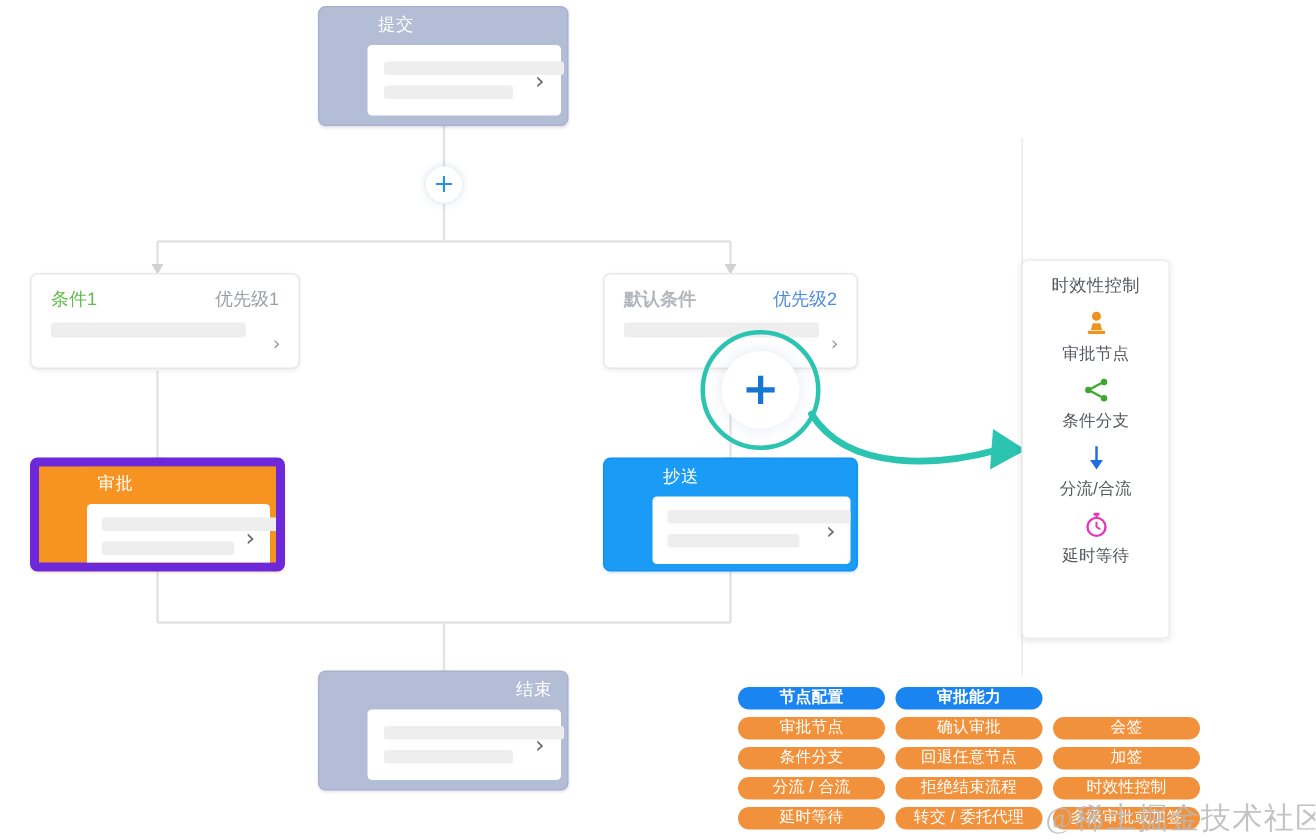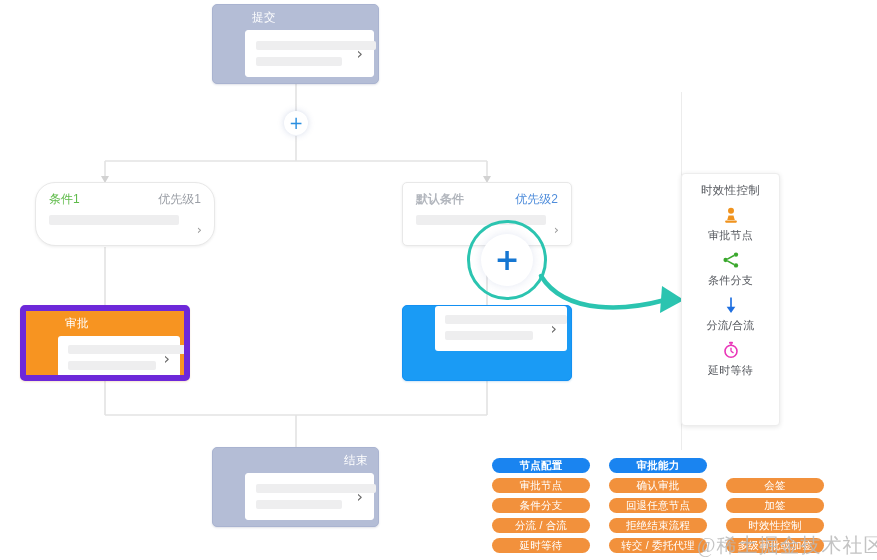--- a/index.html
+++ b/index.html
@@ -111,21 +111,21 @@
   .pitem{
     display:flex;flex-direction:column;align-items:center;justify-content:center;
     gap:2px;padding:4px 0 2px 0;
   }
   .pitem .plabel{font-size:11px;color:#55585e;letter-spacing:.2px;}
   .picon{height:22px;display:flex;align-items:center;justify-content:center;}
   .panel-divider{position:absolute;left:681px;top:92px;width:1px;height:358px;background:#ececec;}
 
   
   #taggrid{position:absolute;left:492px;top:458px;width:340px;}
-  .tagrow{display:flex;gap:19px;margin-bottom:5px;}
+  .tagrow{display:flex;gap:7px;margin-bottom:5px;}
   .tag{
     box-sizing:border-box;
     width:98px;height:15px;border-radius:8px;
     font-size:10.5px;line-height:15px;text-align:center;color:#fff;
     letter-spacing:.2px;white-space:nowrap;overflow:hidden;
   }
   .tag.blue{background:#1a84f0;font-weight:bold;}
   .tag.orange{background:#f2913c;}
   .tag.empty{background:transparent;}
 
@@ -186,21 +186,21 @@
     <div class="hdr">提交</div>
     <div class="bdy">
       <span class="skel" style="left:10px;top:10px;width:120px;"></span>
       <span class="skel" style="left:10px;top:26px;width:86px;"></span>
       <span class="chev">›</span>
     </div>
   </div>
 
   <div class="plusbtn" style="left:284px;top:111px;">+</div>
 
-  <div class="ccard" style="left:35px;top:182px;width:180px;height:64px;border-radius:20px;">
+  <div class="ccard" style="left:20px;top:182px;width:180px;height:64px;">
     <div class="crow">
       <span class="cname" style="color:#5fbb4a;">条件1</span>
       <span class="cprio" style="color:#9b9fa6;">优先级1</span>
     </div>
     <div class="cbody">
       <span class="skel" style="width:130px;"></span>
       <span class="chev">›</span>
     </div>
   </div>
 
@@ -218,20 +218,21 @@
   <div class="node type-approval fcard" style="left:20px;top:305px;width:170px;height:76px;">
     <div class="hdr">审批</div>
     <div class="bdy">
       <span class="skel" style="left:10px;top:9px;width:122px;"></span>
       <span class="skel" style="left:10px;top:25px;width:88px;"></span>
       <span class="chev">›</span>
     </div>
   </div>
 
   <div class="node type-cc fcard" style="left:402px;top:305px;width:170px;height:76px;">
+    <div class="hdr">抄送</div>
     <div class="bdy">
       <span class="skel" style="left:10px;top:9px;width:122px;"></span>
       <span class="skel" style="left:10px;top:25px;width:88px;"></span>
       <span class="chev">›</span>
     </div>
   </div>
 
   <div class="node type-submit fcard" style="left:212px;top:447px;width:167px;height:80px;text-align:right;">
     <div class="hdr">结束</div>
     <div class="bdy">

